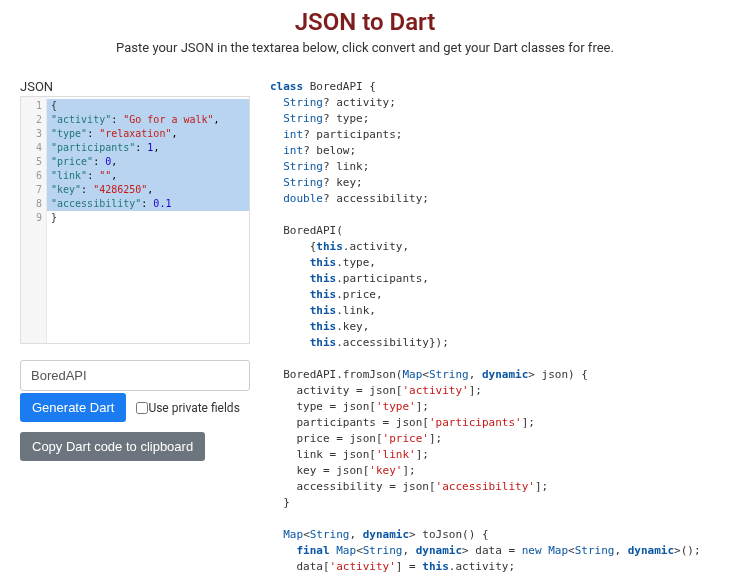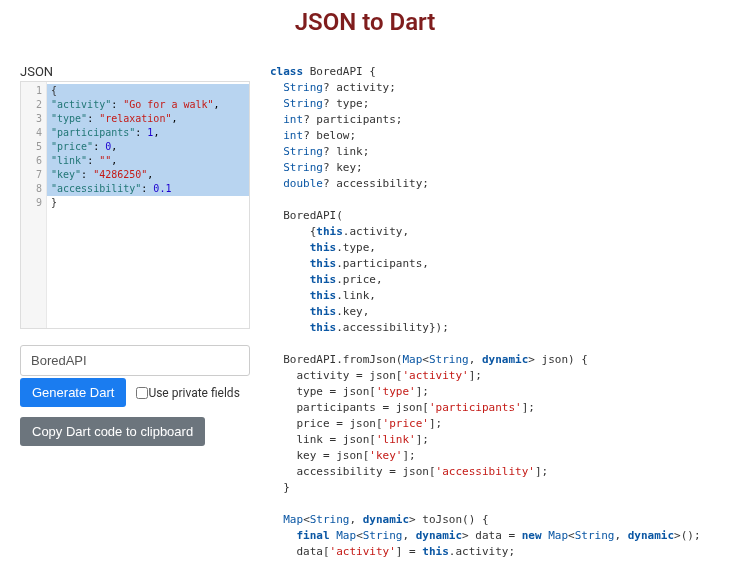--- a/index.html
+++ b/index.html
@@ -71,27 +71,28 @@
       font-size: 11px;
       line-height: 16px;
       white-space: pre;
       color: #333;
     }
     .kw { color: #0b57a4; font-weight: bold; }
     .type { color: #0b57a4; }
     .cls { color: #333; }
     .thiskw { color: #0b57a4; font-weight: bold; }
     .str2 { color: #c41a16; }
-    .newkw { color: #0b57a4; font-weight: bold; }
+    .newkw { color: #0b57a4; font-weight: normal; }
   </style>
 </head>
 <body>
 
 <div class="header">
   <div class="title">JSON to Dart</div>
+  <div class="subtitle">Paste your JSON in the textarea below, click convert and get your Dart classes for free.</div>
 </div>
 
 <div class="main">
   <div class="left">
     <div class="json-label">JSON</div>
 
     <div class="editor">
       <div class="gutter">
         <div>1</div>
         <div>2</div>

